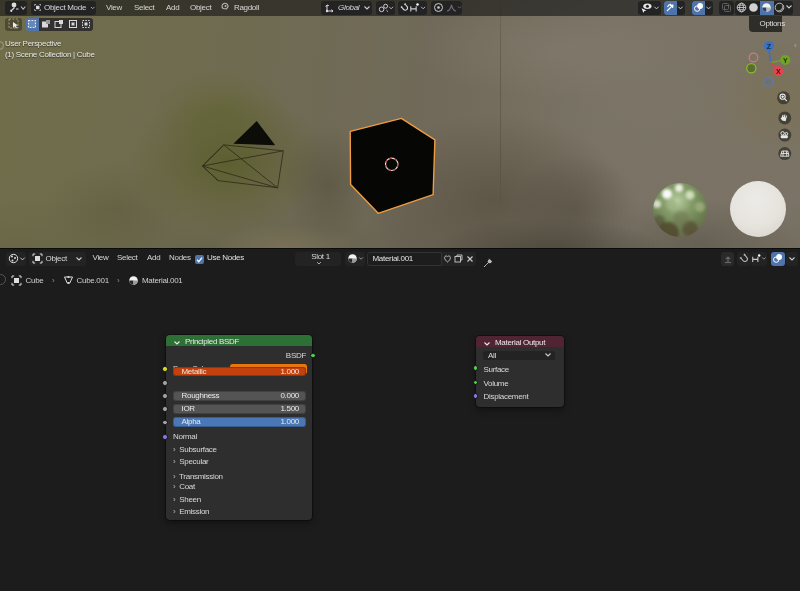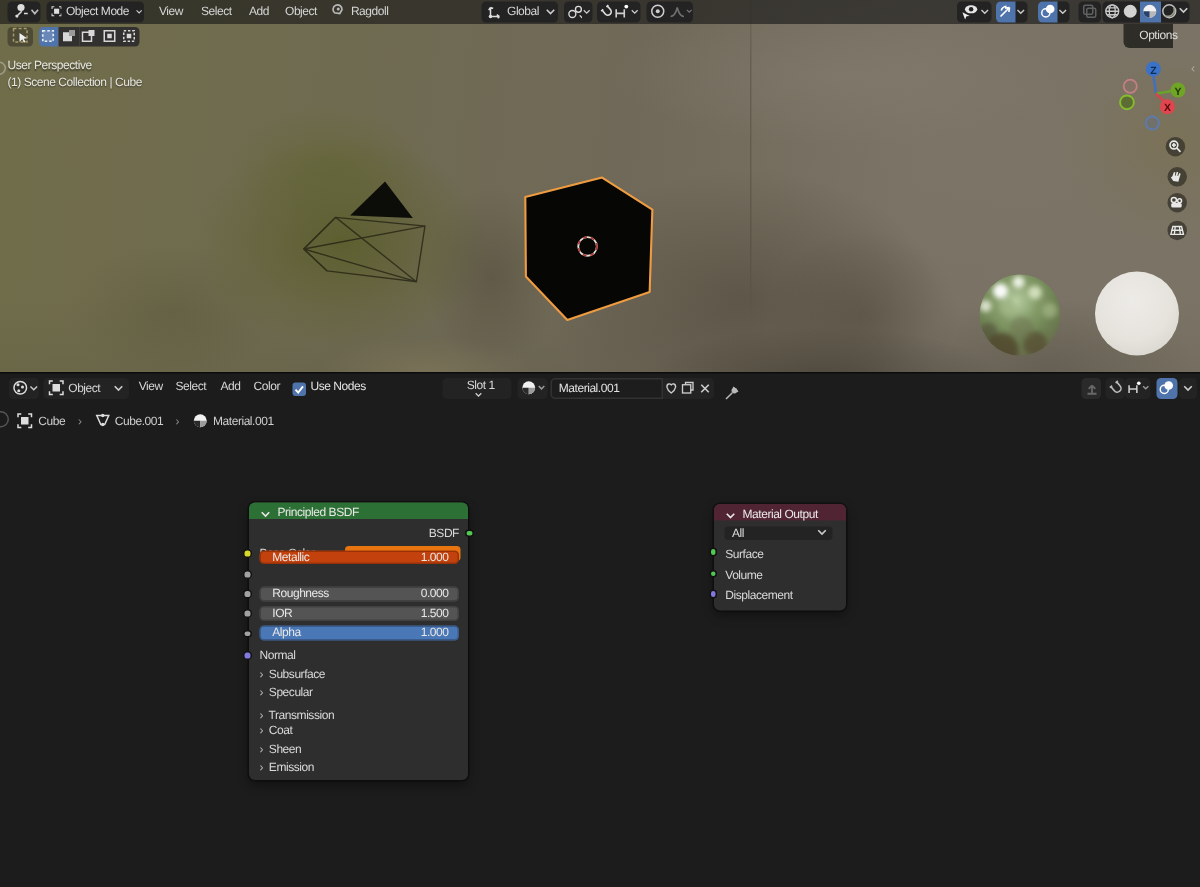--- a/index.html
+++ b/index.html
@@ -173,21 +173,21 @@
   <div class="menu" style="left:166px;">Add</div>
   <div class="menu" style="left:190px;">Object</div>
   <div class="menu" style="left:221px;">
     <svg width="9" height="9" viewBox="0 0 9 9" style="vertical-align:-1px;">
       <path d="M2 6.5 a3 3 0 1 1 5 -2 l-1.5 2.5 Z" fill="none" stroke="#b9b9b9" stroke-width="1.1"></path>
       <circle cx="4.5" cy="4" r="1" fill="#b9b9b9"></circle>
     </svg>
     <span style="margin-left:2px;">Ragdoll</span>
   </div>
 
-  <div class="btn" style="left:321px; width:51px; padding-left:3px;">
+  <div class="btn" style="left:321px; width:51px; padding-left:3px;font-style:italic;">
     <svg width="11" height="11" viewBox="0 0 11 11">
       <path d="M3 9 L3 3 M3 9 L9 9 M3 3 l-1.2 1.8 M3 3 l1.8 0.6 M9 9 l-1.8 -1.2 M9 9 l-1.2 1.2" stroke="#ddd" stroke-width="1" fill="none"></path>
       <circle cx="3" cy="9" r="1.2" fill="#ddd"></circle>
     </svg>
     <span style="margin-left:3px;">Global</span>
     <svg width="8" height="6" viewBox="0 0 8 6" style="margin-left:4px;">
         <path d="M1.5 1.5 l2.5 2.5 l2.5 -2.5" stroke="#ccc" stroke-width="1.1" fill="none"></path>
       </svg>
   </div>
 
@@ -369,21 +369,21 @@
     <path d="M1 3.2 L1 1 L3.2 1 M7.8 1 L10 1 L10 3.2 M10 7.8 L10 10 L7.8 10 M3.2 10 L1 10 L1 7.8" stroke="#ddd" stroke-width="1" fill="none"></path>
   </svg>
   <span style="margin-left:3px; flex:1;">Object</span>
   <svg width="8" height="6" viewBox="0 0 8 6" style="margin-right:3px;">
       <path d="M1.5 1.5 l2.5 2.5 l2.5 -2.5" stroke="#ccc" stroke-width="1.1" fill="none"></path>
     </svg>
 </div>
 <div class="sh-menu" style="left:92.5px;">View</div>
 <div class="sh-menu" style="left:117px;">Select</div>
 <div class="sh-menu" style="left:147px;">Add</div>
-<div class="sh-menu" style="left:169px;">Color</div>
+<div class="sh-menu" style="left:169px;">Nodes</div>
 <div class="abs" style="left:194.5px; top:254.5px; width:9.5px; height:9.5px; background:#4f74ac; border-radius:2px; display:flex; align-items:center; justify-content:center; overflow:hidden;">
   <svg width="9" height="9" viewBox="0 0 9 9" style="display:block;">
       <path d="M2 4.8 l1.8 1.9 L7 2.6" stroke="#fff" stroke-width="1.3" fill="none"></path>
     </svg>
 </div>
 <div class="sh-menu" style="left:207px; color:#e2e2e2;">Use Nodes</div>
 
 <div class="sh-btn" style="left:295px; width:46px; padding-left:5px;flex-direction:column;">
   <span style="flex:1;">Slot 1</span>
   <svg width="8" height="6" viewBox="0 0 8 6" style="margin-right:3px;">

